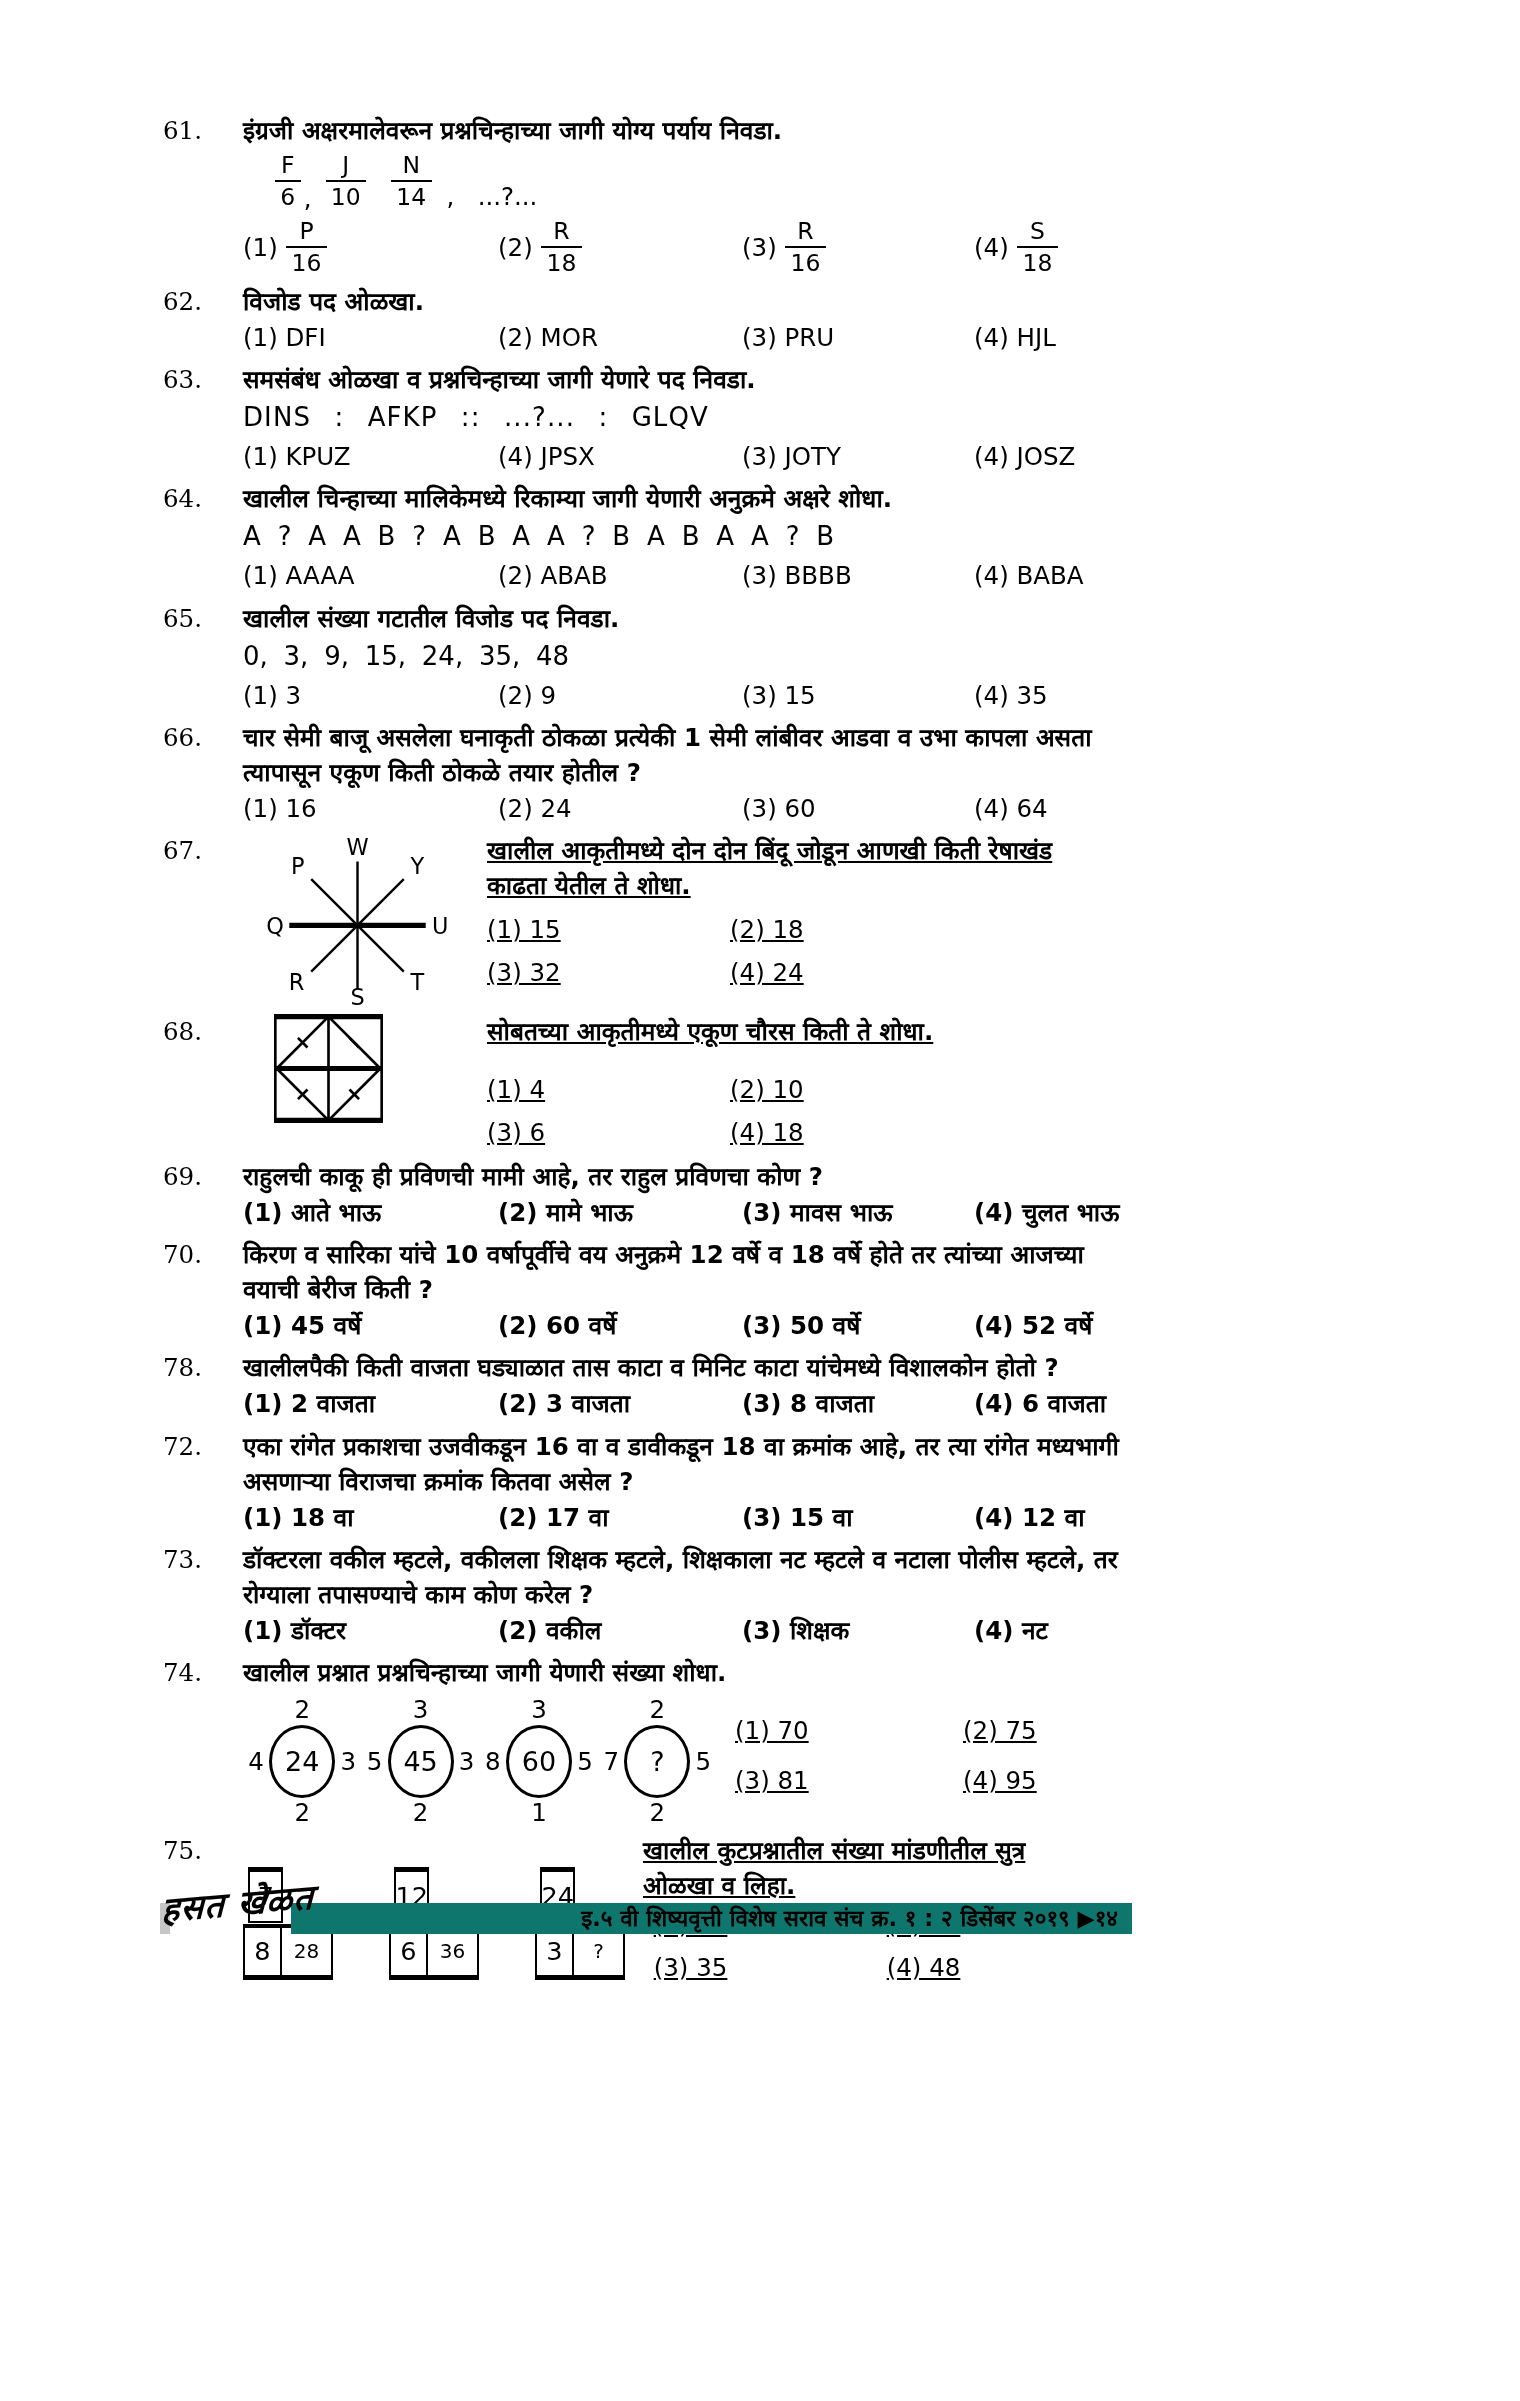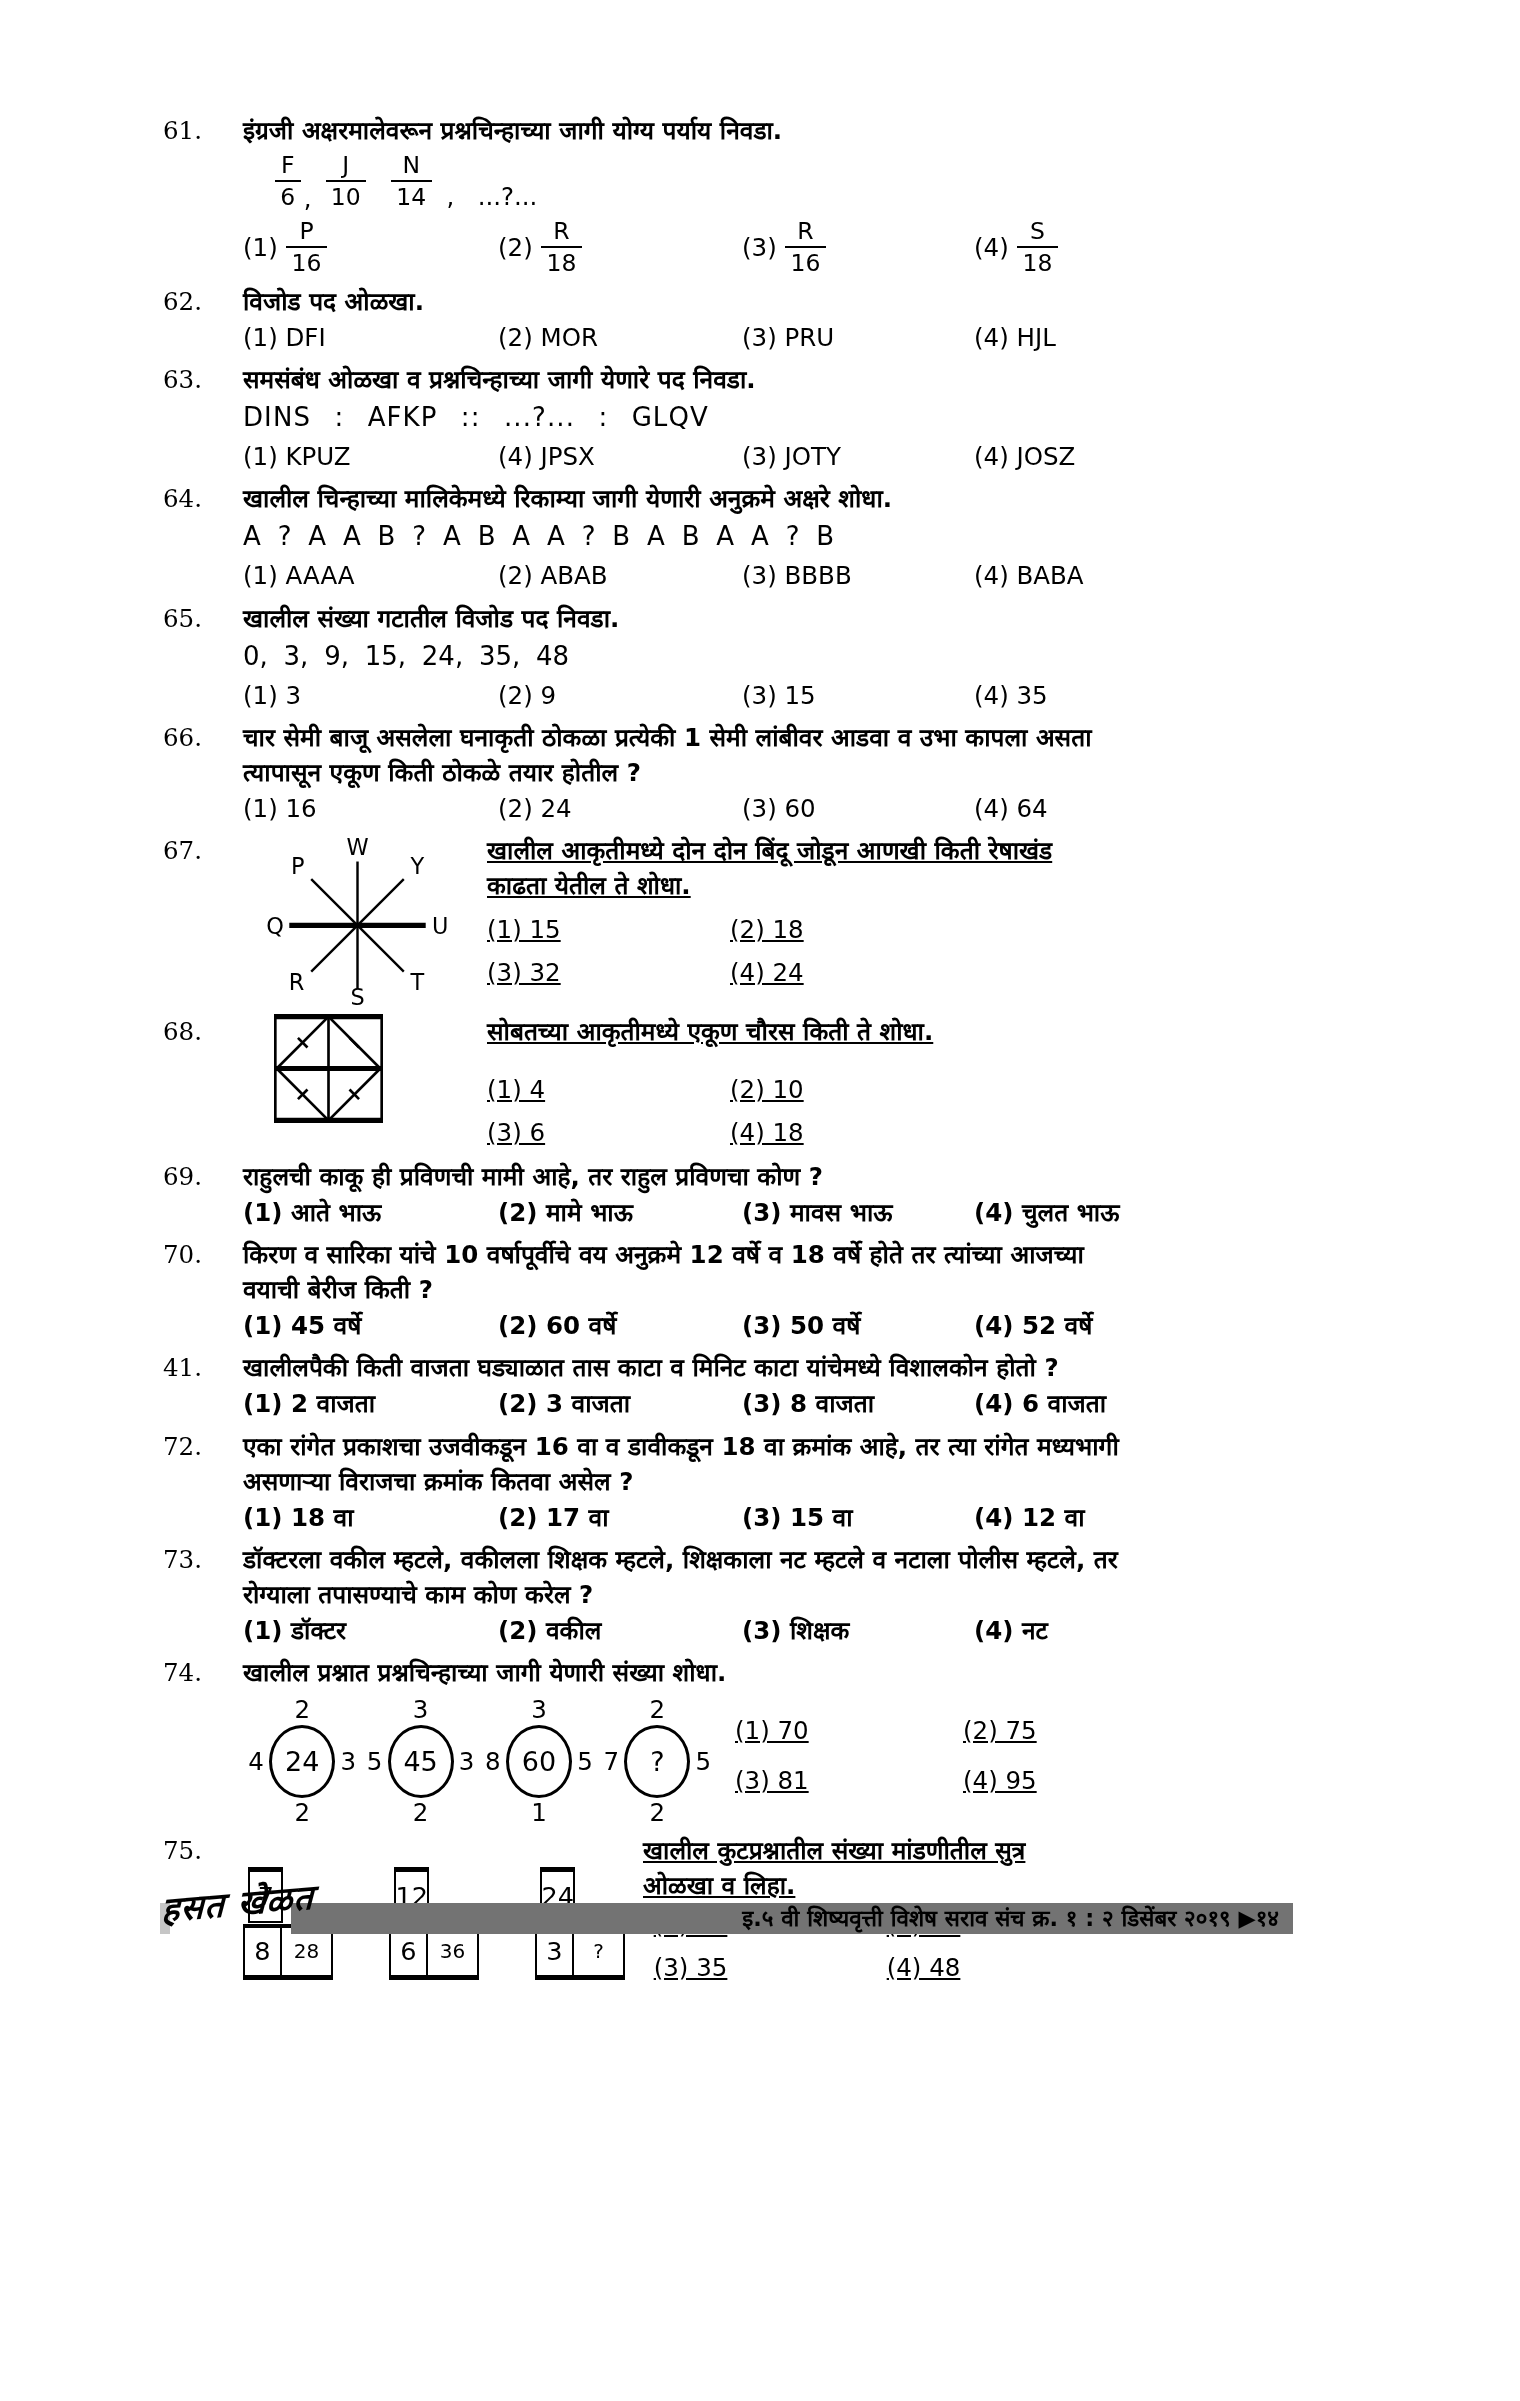--- a/index.html
+++ b/index.html
@@ -47,21 +47,21 @@
   .bxtop{position:absolute;left:5.3px;top:0;width:31px;height:49px;border:2.1px solid #000;border-top:5.3px solid #000;
          display:flex;align-items:center;justify-content:center;font-size:25.6px;}
   .bxrow{position:absolute;left:0;top:57px;display:flex;}
   .bxa{width:35px;height:47px;border:2.1px solid #000;border-top:4.8px solid #000;border-bottom:5.3px solid #000;
        display:flex;align-items:center;justify-content:center;font-size:25.6px;}
   .bxb{width:49px;height:47px;border:2.1px solid #000;border-left:none;border-top:4.8px solid #000;border-bottom:5.3px solid #000;
        display:flex;align-items:center;justify-content:center;font-size:20px;}
   
   .footer{position:absolute;left:0;top:1893px;width:1521px;height:59px;}
   .fstub{position:absolute;left:160px;top:9.6px;width:9.6px;height:31px;background:#c6c6c6;}
-  .fbar{position:absolute;left:291px;top:9.6px;width:1002px;height:31px;background:#737373;
+  .fbar{position:absolute;left:291px;top:9.6px;width:841px;height:31px;background:#0f766e;
         display:flex;align-items:center;justify-content:flex-end;padding-right:14px;box-sizing:border-box;}
   .fbartext{font-size:22.4px;font-weight:700;line-height:31px;white-space:nowrap;}
   .flogo{position:absolute;left:161px;top:-7.5px;font-size:34px;font-weight:700;font-style:italic;
          transform:rotate(-5deg) skewX(-6deg);transform-origin:left bottom;white-space:nowrap;letter-spacing:1.1px;}
   svg text{font-family:"DejaVu Sans",sans-serif;}
 </style>
 </head>
 <body>
 
 <div class="sheet">
@@ -277,21 +277,21 @@
       <div class="opts bold">
         <span class="opt">(1) 45 वर्षे</span>
         <span class="opt">(2) 60 वर्षे</span>
         <span class="opt">(3) 50 वर्षे</span>
         <span class="opt">(4) 52 वर्षे</span>
       </div>
     </div>
   </div>
 
   <div class="q">
-    <div class="qnum">41.</div>
+    <div class="qnum">78.</div>
     <div class="qbody">
       <div class="qtext">खालीलपैकी किती वाजता घड्याळात तास काटा व मिनिट काटा यांचेमध्ये विशालकोन होतो ?</div>
       <div class="opts bold">
         <span class="opt">(1) 2 वाजता</span>
         <span class="opt">(2) 3 वाजता</span>
         <span class="opt">(3) 8 वाजता</span>
         <span class="opt">(4) 6 वाजता</span>
       </div>
     </div>
   </div>

